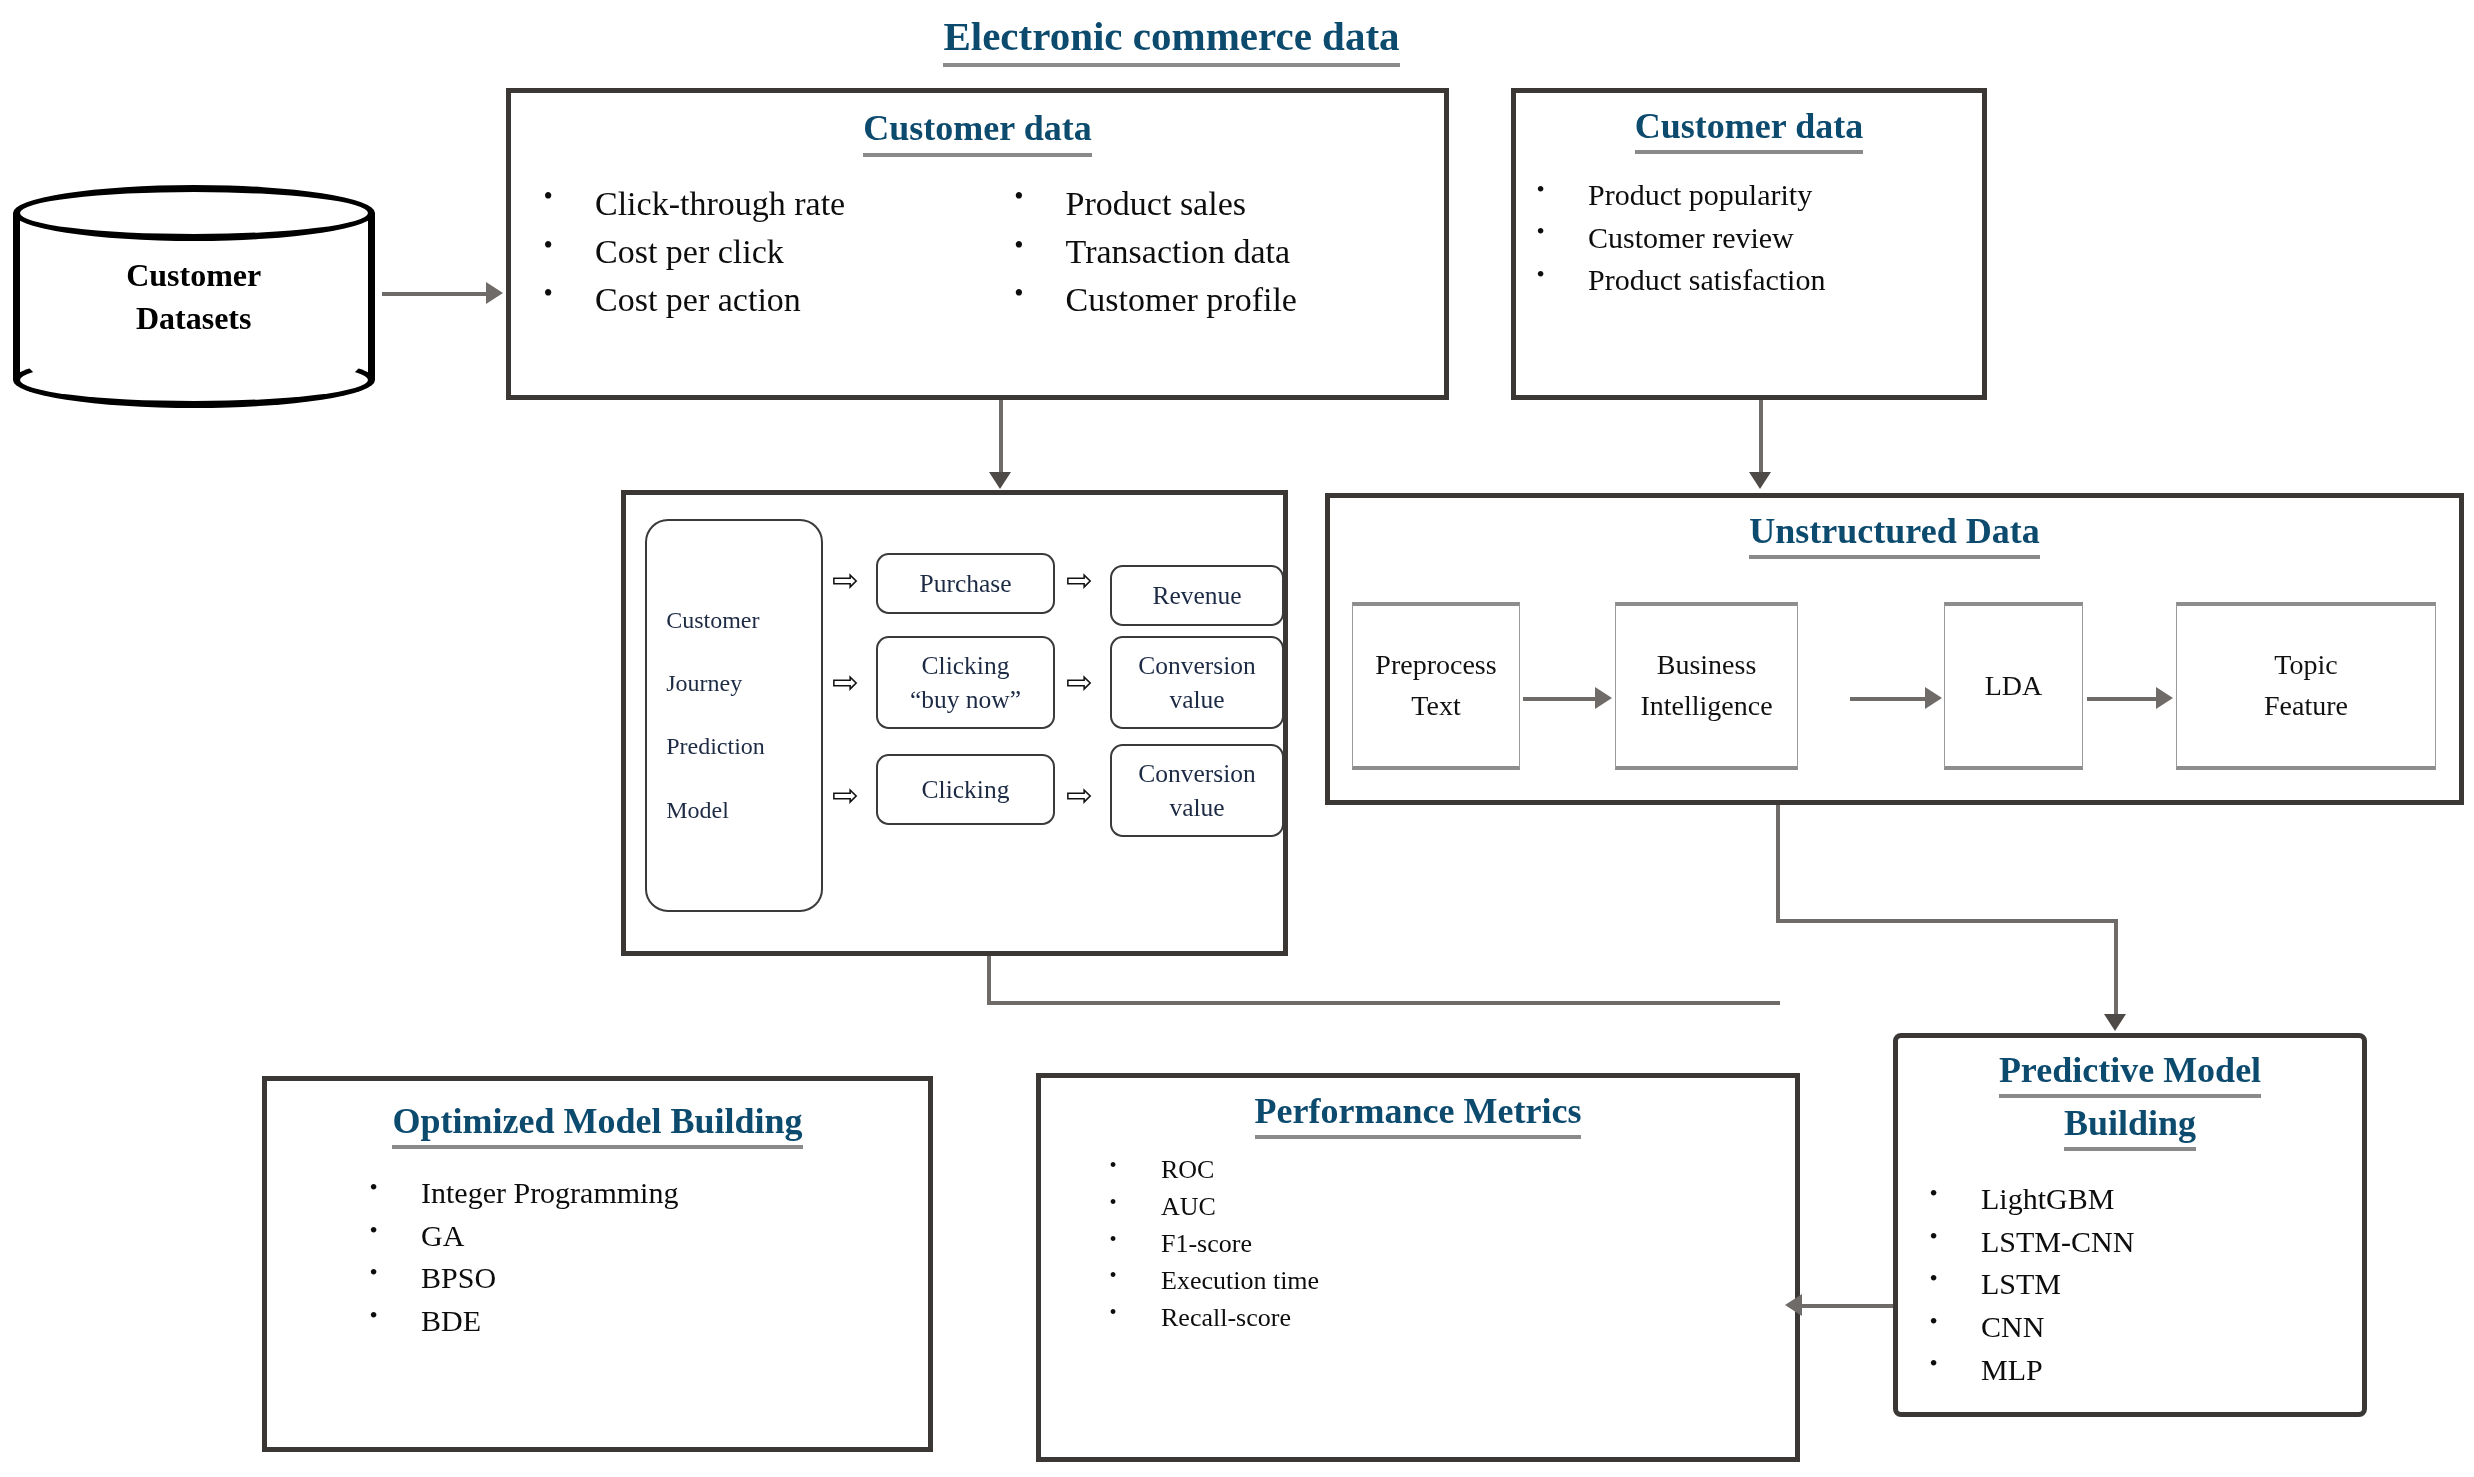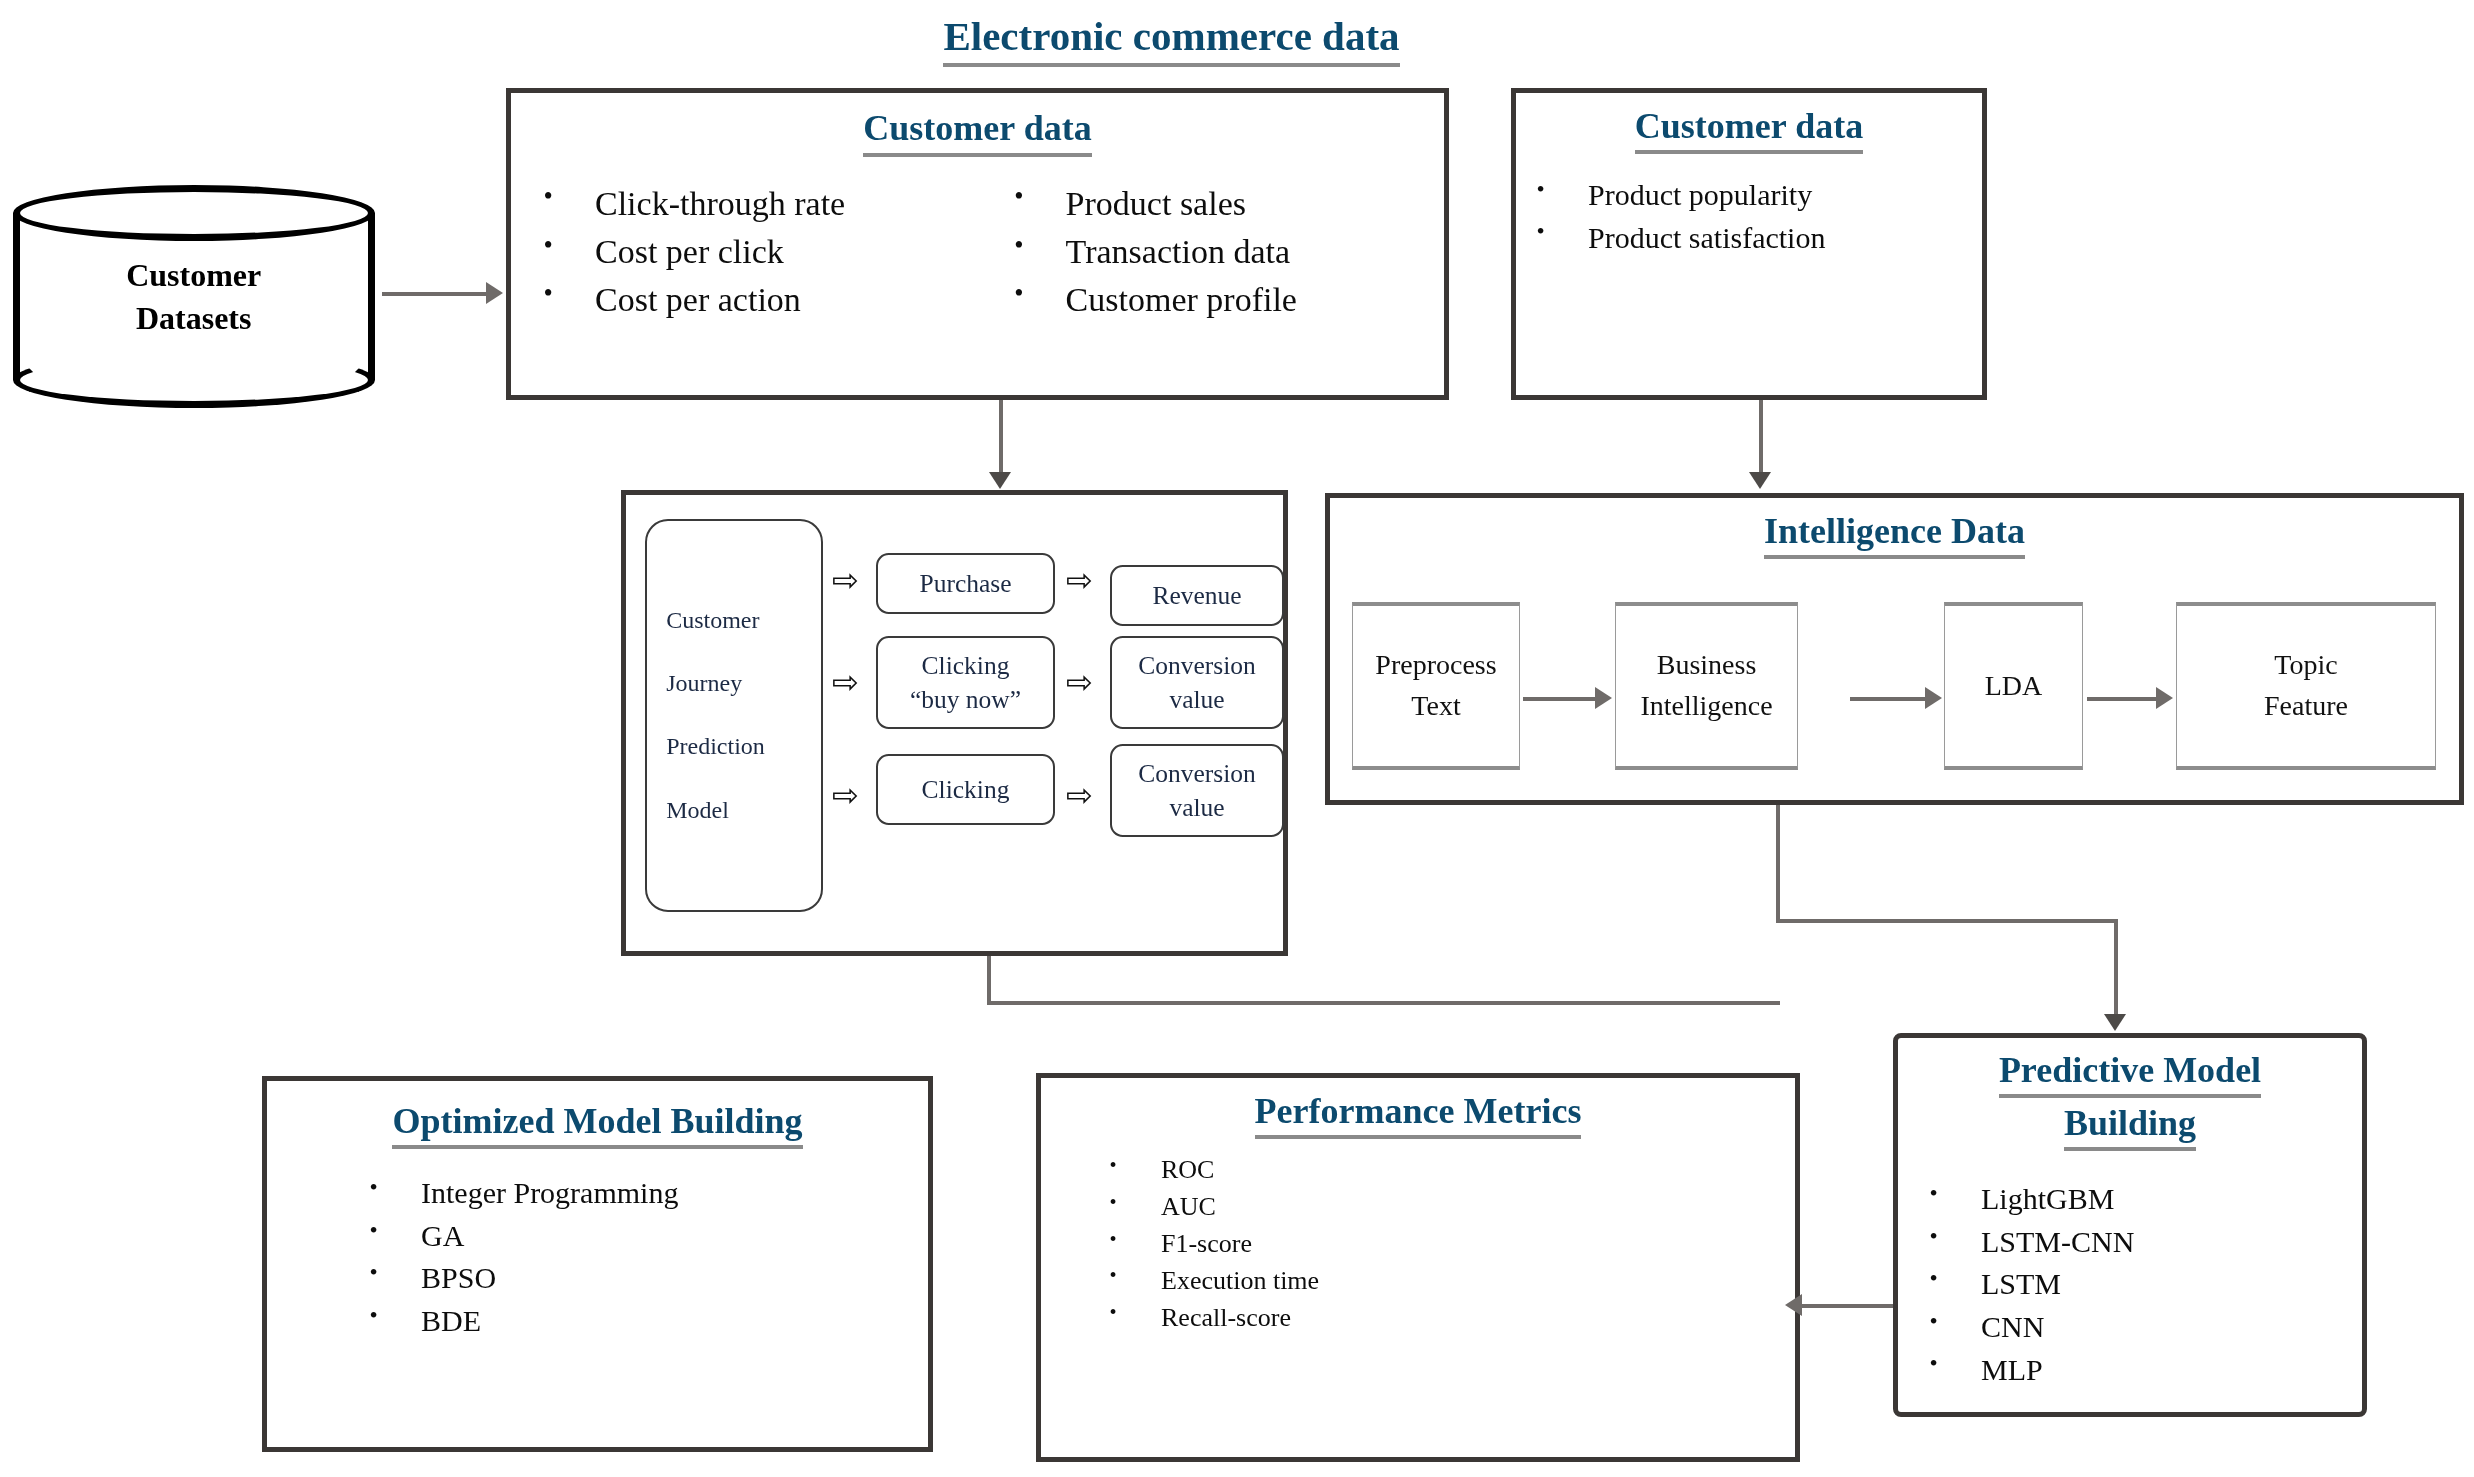--- a/index.html
+++ b/index.html
@@ -211,20 +211,21 @@
   </div>
 
   <div class="box" style="left:1511px; top:88px; width:476px; height:312px;">
 
     <div class="sec-title" style="margin-top:12.7px; font-size:36px;">
       <span class="u">Customer data</span>
     </div>
 
     <ul class="bl" style="margin-top:19.7px; font-size:30px; padding-left:16px;">
       <li>Product popularity</li>
+      <li>Customer review</li>
       <li>Product satisfaction</li>
     </ul>
   </div>
 
   <div class="vline" style="left:999px; top:400px; height:74px;"></div>
   <div class="arrow-d" style="left:989px; top:472px;"></div>
 
   <div class="vline" style="left:1759px; top:400px; height:74px;"></div>
   <div class="arrow-d" style="left:1749px; top:472px;"></div>
 
@@ -263,21 +264,21 @@
     </div>
     <div class="blockarrow" style="left:440px; top:284px; font-size:32px;">⇨</div>
     <div class="rnode" style="left:484px; top:249px; width:174px; height:93px; font-size:25.5px;">
       <span>Conversion<br>value</span>
     </div>
   </div>
 
   <div class="box" style="left:1325px; top:493px; width:1139px; height:312px;">
 
     <div class="sec-title" style="margin-top:12.7px; font-size:36px;">
-      <span class="u">Intelligence Data</span>
+      <span class="u">Unstructured Data</span>
     </div>
 
     <div class="ubox" style="left:22px; top:104px; width:168px; height:168px; font-size:28px;">
       <span>Preprocess<br>Text</span>
     </div>
     <div class="hline" style="left:193px; top:199px; width:72px;"></div>
     <div class="arrow-r" style="left:265px; top:189px;"></div>
 
     <div class="ubox" style="left:285px; top:104px; width:183px; height:168px; font-size:28px;">
       <span>Business<br>Intelligence</span>

